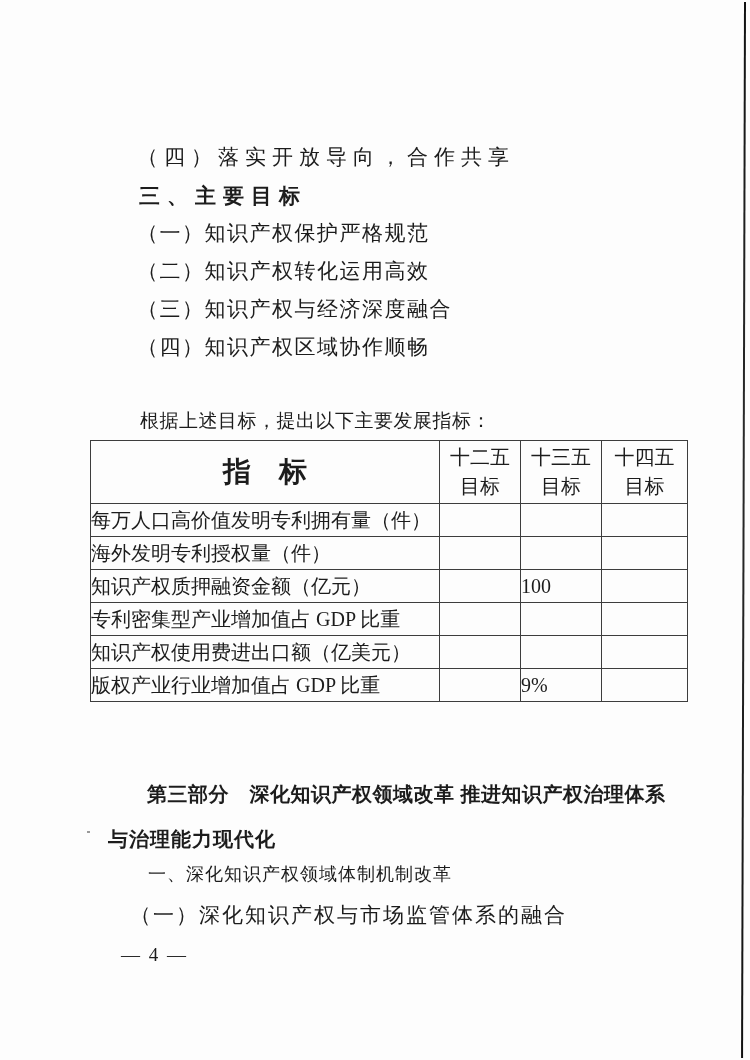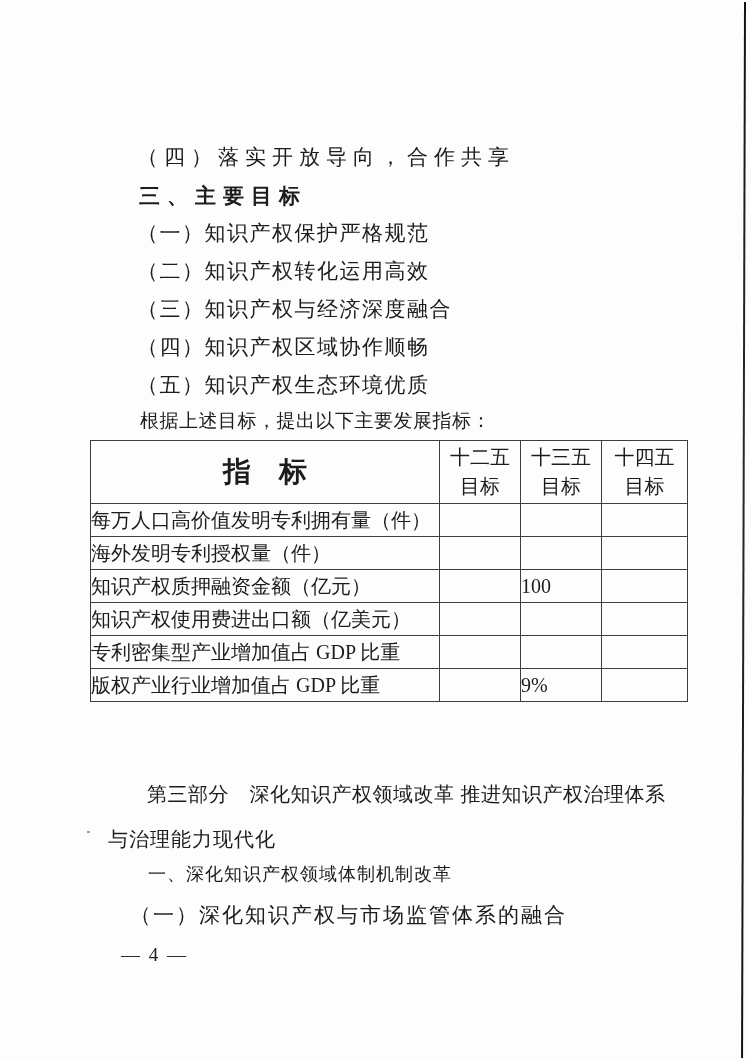--- a/index.html
+++ b/index.html
@@ -6,21 +6,21 @@
   .page {
     position:relative;
     width:750px; height:1060px;
     margin:0 auto;
     background:#fdfdfd;
     color:#1c1c1c;
     font-family:"Liberation Serif","DejaVu Serif",serif;
     overflow:hidden;
   }
   .line { position:absolute; white-space:nowrap; line-height:1.2; }
-  .bold { font-weight:normal; }
+  .bold { font-weight:bold; }
   .sans { font-family:"Liberation Sans","DejaVu Sans",sans-serif; }
 
   
   .l1 { left:137px; top:145px; font-size:21px; letter-spacing:6px; }
   .l2 { left:139px; top:184px; font-size:21px; letter-spacing:7px; font-weight:bold; }
   .l3 { left:137px; top:221px; font-size:21px; letter-spacing:1.5px; }
   .l4 { left:137px; top:259px; font-size:21px; letter-spacing:1.5px; }
   .l5 { left:137px; top:297px; font-size:21px; letter-spacing:1.5px; }
   .l6 { left:137px; top:335px; font-size:21px; letter-spacing:1.5px; }
   .l7 { left:137px; top:373px; font-size:21px; letter-spacing:1.5px; }
@@ -64,21 +64,20 @@
 <body>
 
 <div class="page">
 
   <div class="line l1">（四）落实开放导向，合作共享</div>
   <div class="line l2">三、主要目标</div>
   <div class="line l3">（一）知识产权保护严格规范</div>
   <div class="line l4">（二）知识产权转化运用高效</div>
   <div class="line l6">（四）知识产权区域协作顺畅</div>
   <div class="line l5">（三）知识产权与经济深度融合</div>
-  <div class="line l7">（五）知识产权生态环境优质</div>
   <div class="line l8">根据上述目标，提出以下主要发展指标：</div>
 
   <table class="indicators">
     <tbody>
         <tr class="hdr">
       <td class="c-ind">指　标</td>
       <td class="c-t12">
         <div class="hcell">
               <div>十二五</div>
               <div>目标</div>
@@ -109,27 +108,27 @@
       <td class="c-t13 c-val"></td>
       <td class="c-t14 c-val"></td>
     </tr>
     <tr class="row">
       <td class="c-lbl">知识产权质押融资金额（亿元）</td>
       <td class="c-t12 c-val"></td>
       <td class="c-t13 c-val">100</td>
       <td class="c-t14 c-val"></td>
     </tr>
     <tr class="row">
-      <td class="c-lbl">知识产权使用费进出口额（亿美元）</td>
+      <td class="c-lbl">专利密集型产业增加值占 GDP 比重</td>
       <td class="c-t12 c-val"></td>
       <td class="c-t13 c-val"></td>
       <td class="c-t14 c-val"></td>
     </tr>
     <tr class="row">
-      <td class="c-lbl">专利密集型产业增加值占 GDP 比重</td>
+      <td class="c-lbl">知识产权使用费进出口额（亿美元）</td>
       <td class="c-t12 c-val"></td>
       <td class="c-t13 c-val"></td>
       <td class="c-t14 c-val"></td>
     </tr>
     <tr class="row">
       <td class="c-lbl">版权产业行业增加值占 GDP 比重</td>
       <td class="c-t12 c-val"></td>
       <td class="c-t13 c-val">9%</td>
       <td class="c-t14 c-val"></td>
     </tr>

